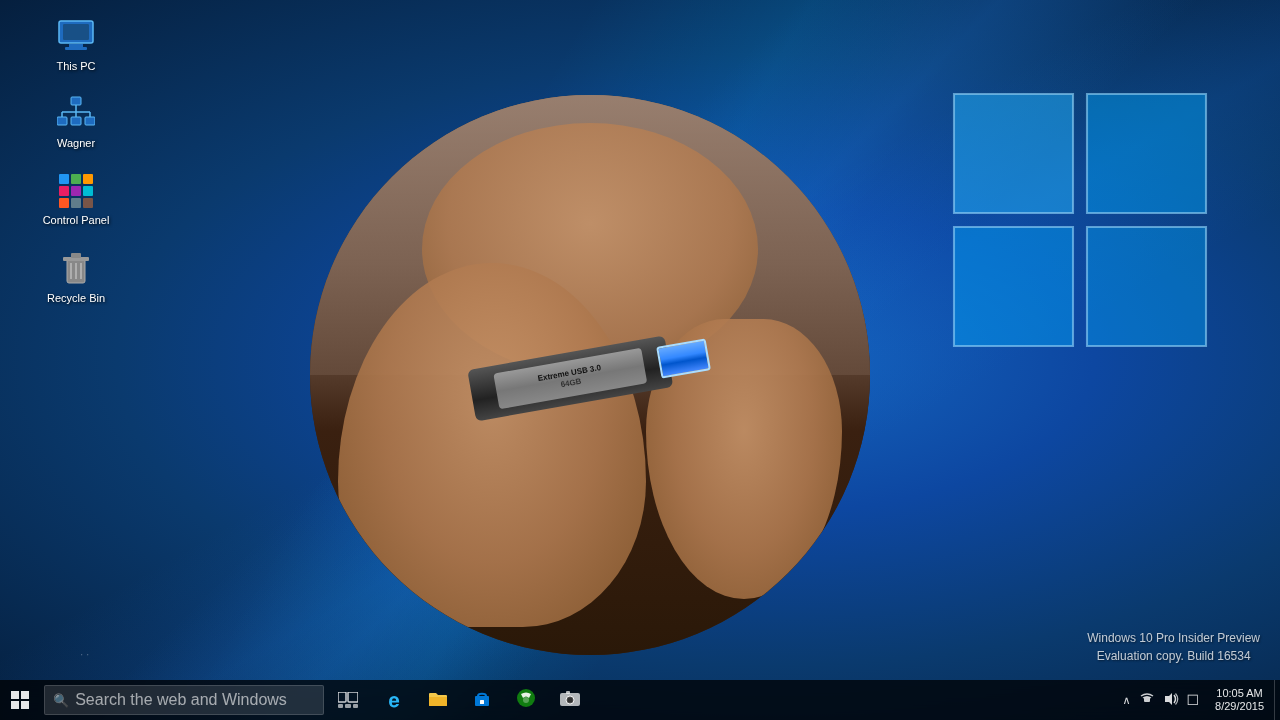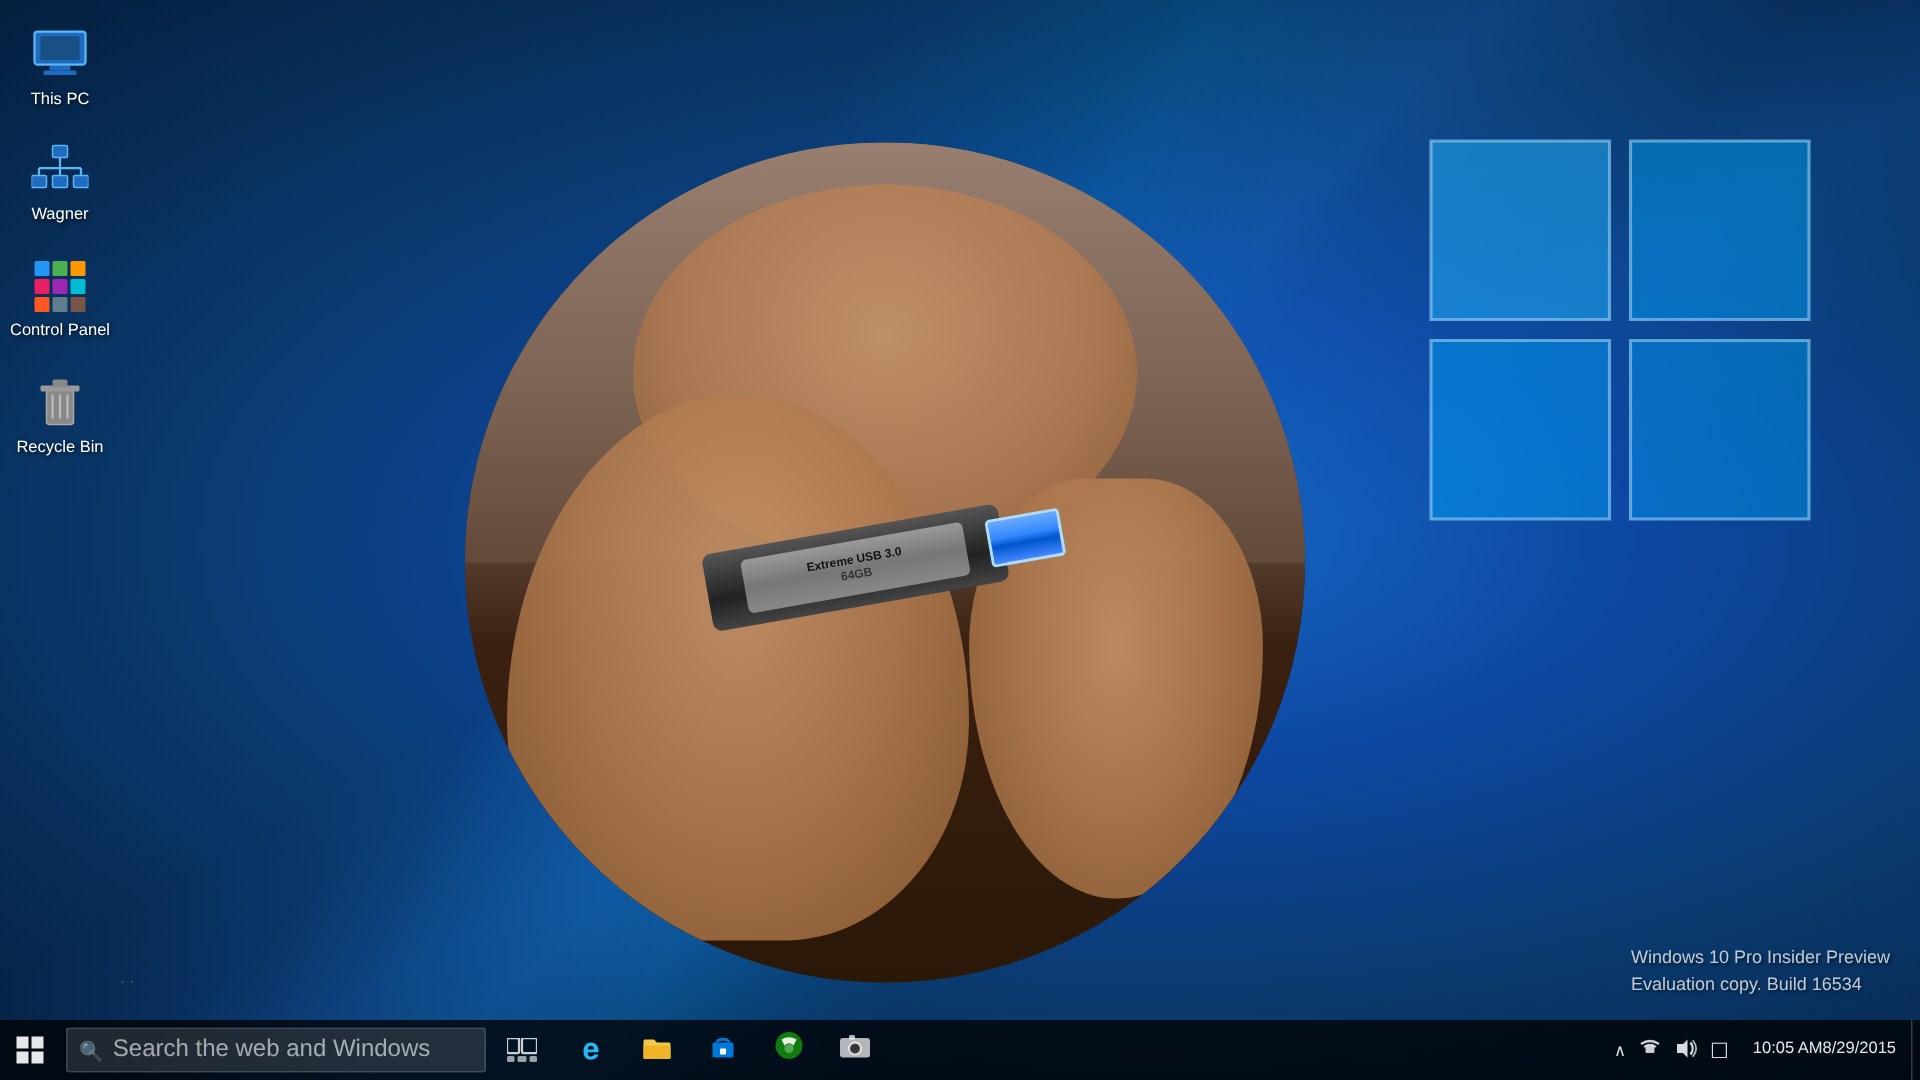--- a/index.html
+++ b/index.html
@@ -61,20 +61,21 @@
 
     .desktop-icon {
       display: flex;
       flex-direction: column;
       align-items: center;
       width: 80px;
       padding: 6px 4px;
       cursor: pointer;
       border-radius: 4px;
       margin-bottom: 8px;
+      margin-left: 36px;
     }
 
     .desktop-icon .icon-img {
       width: 40px;
       height: 40px;
       display: flex;
       align-items: center;
       justify-content: center;
       margin-bottom: 4px;
     }
@@ -206,21 +207,21 @@
       height: 50%;
       background: linear-gradient(180deg, #8a7060 0%, #6a5040 100%);
       opacity: 0.7;
     }
 
     
     .watermark {
       position: absolute;
       bottom: 55px;
       right: 20px;
-      text-align: left;
+      text-align: center;
       color: rgba(255,255,255,0.75);
       font-size: 12px;
       line-height: 1.5;
       text-shadow: 1px 1px 2px rgba(0,0,0,0.5);
     }
 
     
     .taskbar {
       position: absolute;
       bottom: 0;
@@ -314,21 +315,21 @@
 
     .tray-icon {
       color: rgba(255,255,255,0.85);
       font-size: 13px;
       cursor: pointer;
       padding: 2px;
     }
 
     .tray-clock {
       display: flex;
-      flex-direction: row;
+      flex-direction: column;
       align-items: center;
       justify-content: center;
       padding: 0 8px;
       cursor: pointer;
       height: 40px;
     }
 
     .tray-clock .clock-time {
       color: rgba(255,255,255,0.9);
       font-size: 11px;

